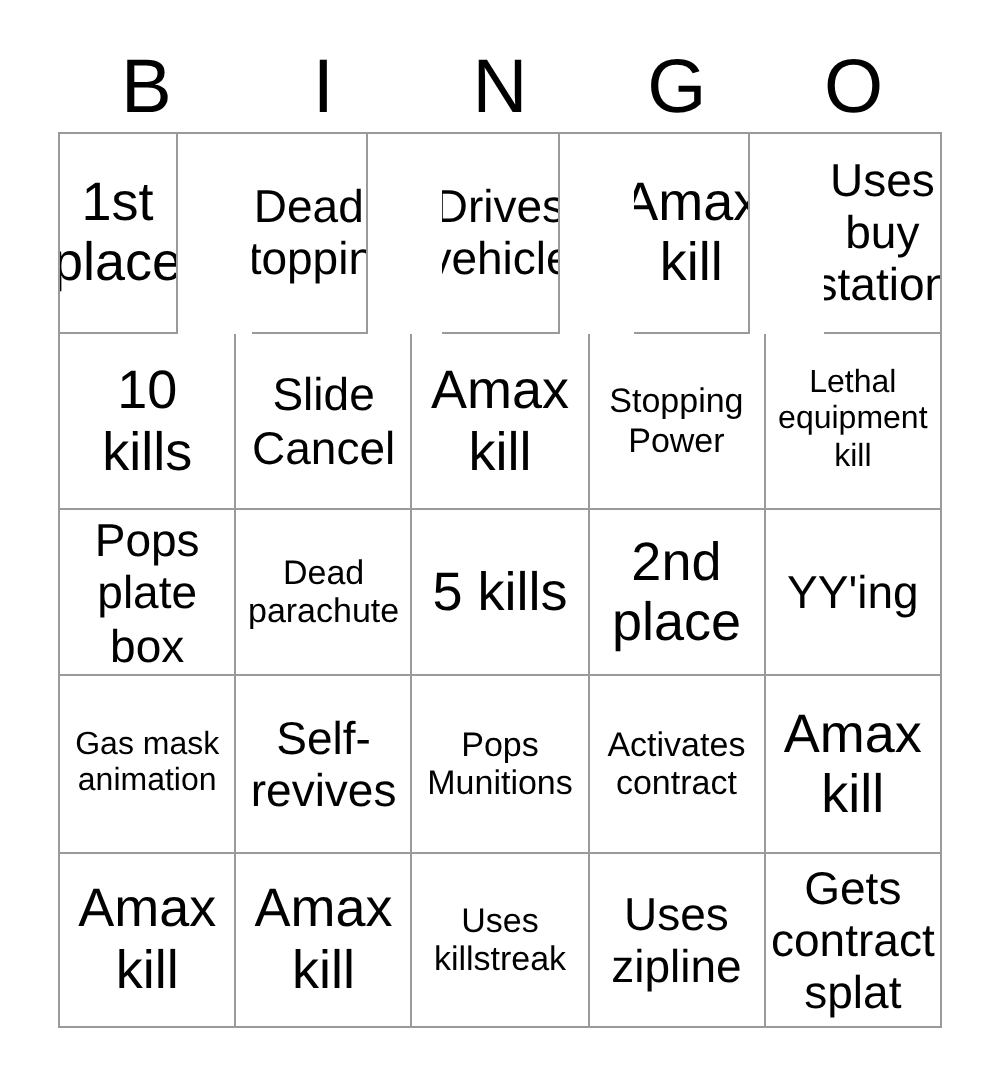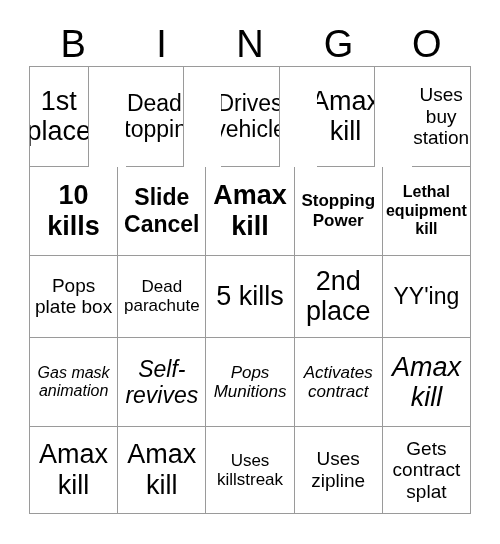--- a/index.html
+++ b/index.html
@@ -51,43 +51,43 @@
     border-top: 1px solid #9a9a9a;
     border-left: 1px solid #9a9a9a;
     display: flex;
     flex-direction: column;
   }
   .grid-row {
     display: flex;
     width: 100%;
   }
   .grid-row.r0 { height: 100px; gap: 37px; }
-  .grid-row.r1 { height: 89px; font-weight: bold; }
+  .grid-row.r1 { height: 89px; }
   .grid-row.r2 { height: 83px; }
-  .grid-row.r3 { height: 89px; font-style: italic; }
+  .grid-row.r3 { height: 89px; }
   .grid-row.r4 { height: 87px; }
   .cell {
     flex: 1 1 0;
     box-sizing: border-box;
     border-right: 1px solid #9a9a9a;
     border-bottom: 1px solid #9a9a9a;
     display: flex;
     align-items: center;
     justify-content: center;
     text-align: center;
     padding: 2px 3px;
     background: #ffffff;
     line-height: 1.14;
     overflow: hidden;
     word-wrap: break-word;
   }
   
   .fs-xl  { font-size: 27px; }
   .fs-lg  { font-size: 23px; }
-  .fs-md  { font-size: 19px; }
+  .fs-md  { font-size: 23px; }
   .fs-sm  { font-size: 17px; }
   .fs-xs  { font-size: 16px; }
 </style>
 </head>
 <body>
 
 <div id="card">
 
   <div id="header">
     <div class="header-cell">B</div>

